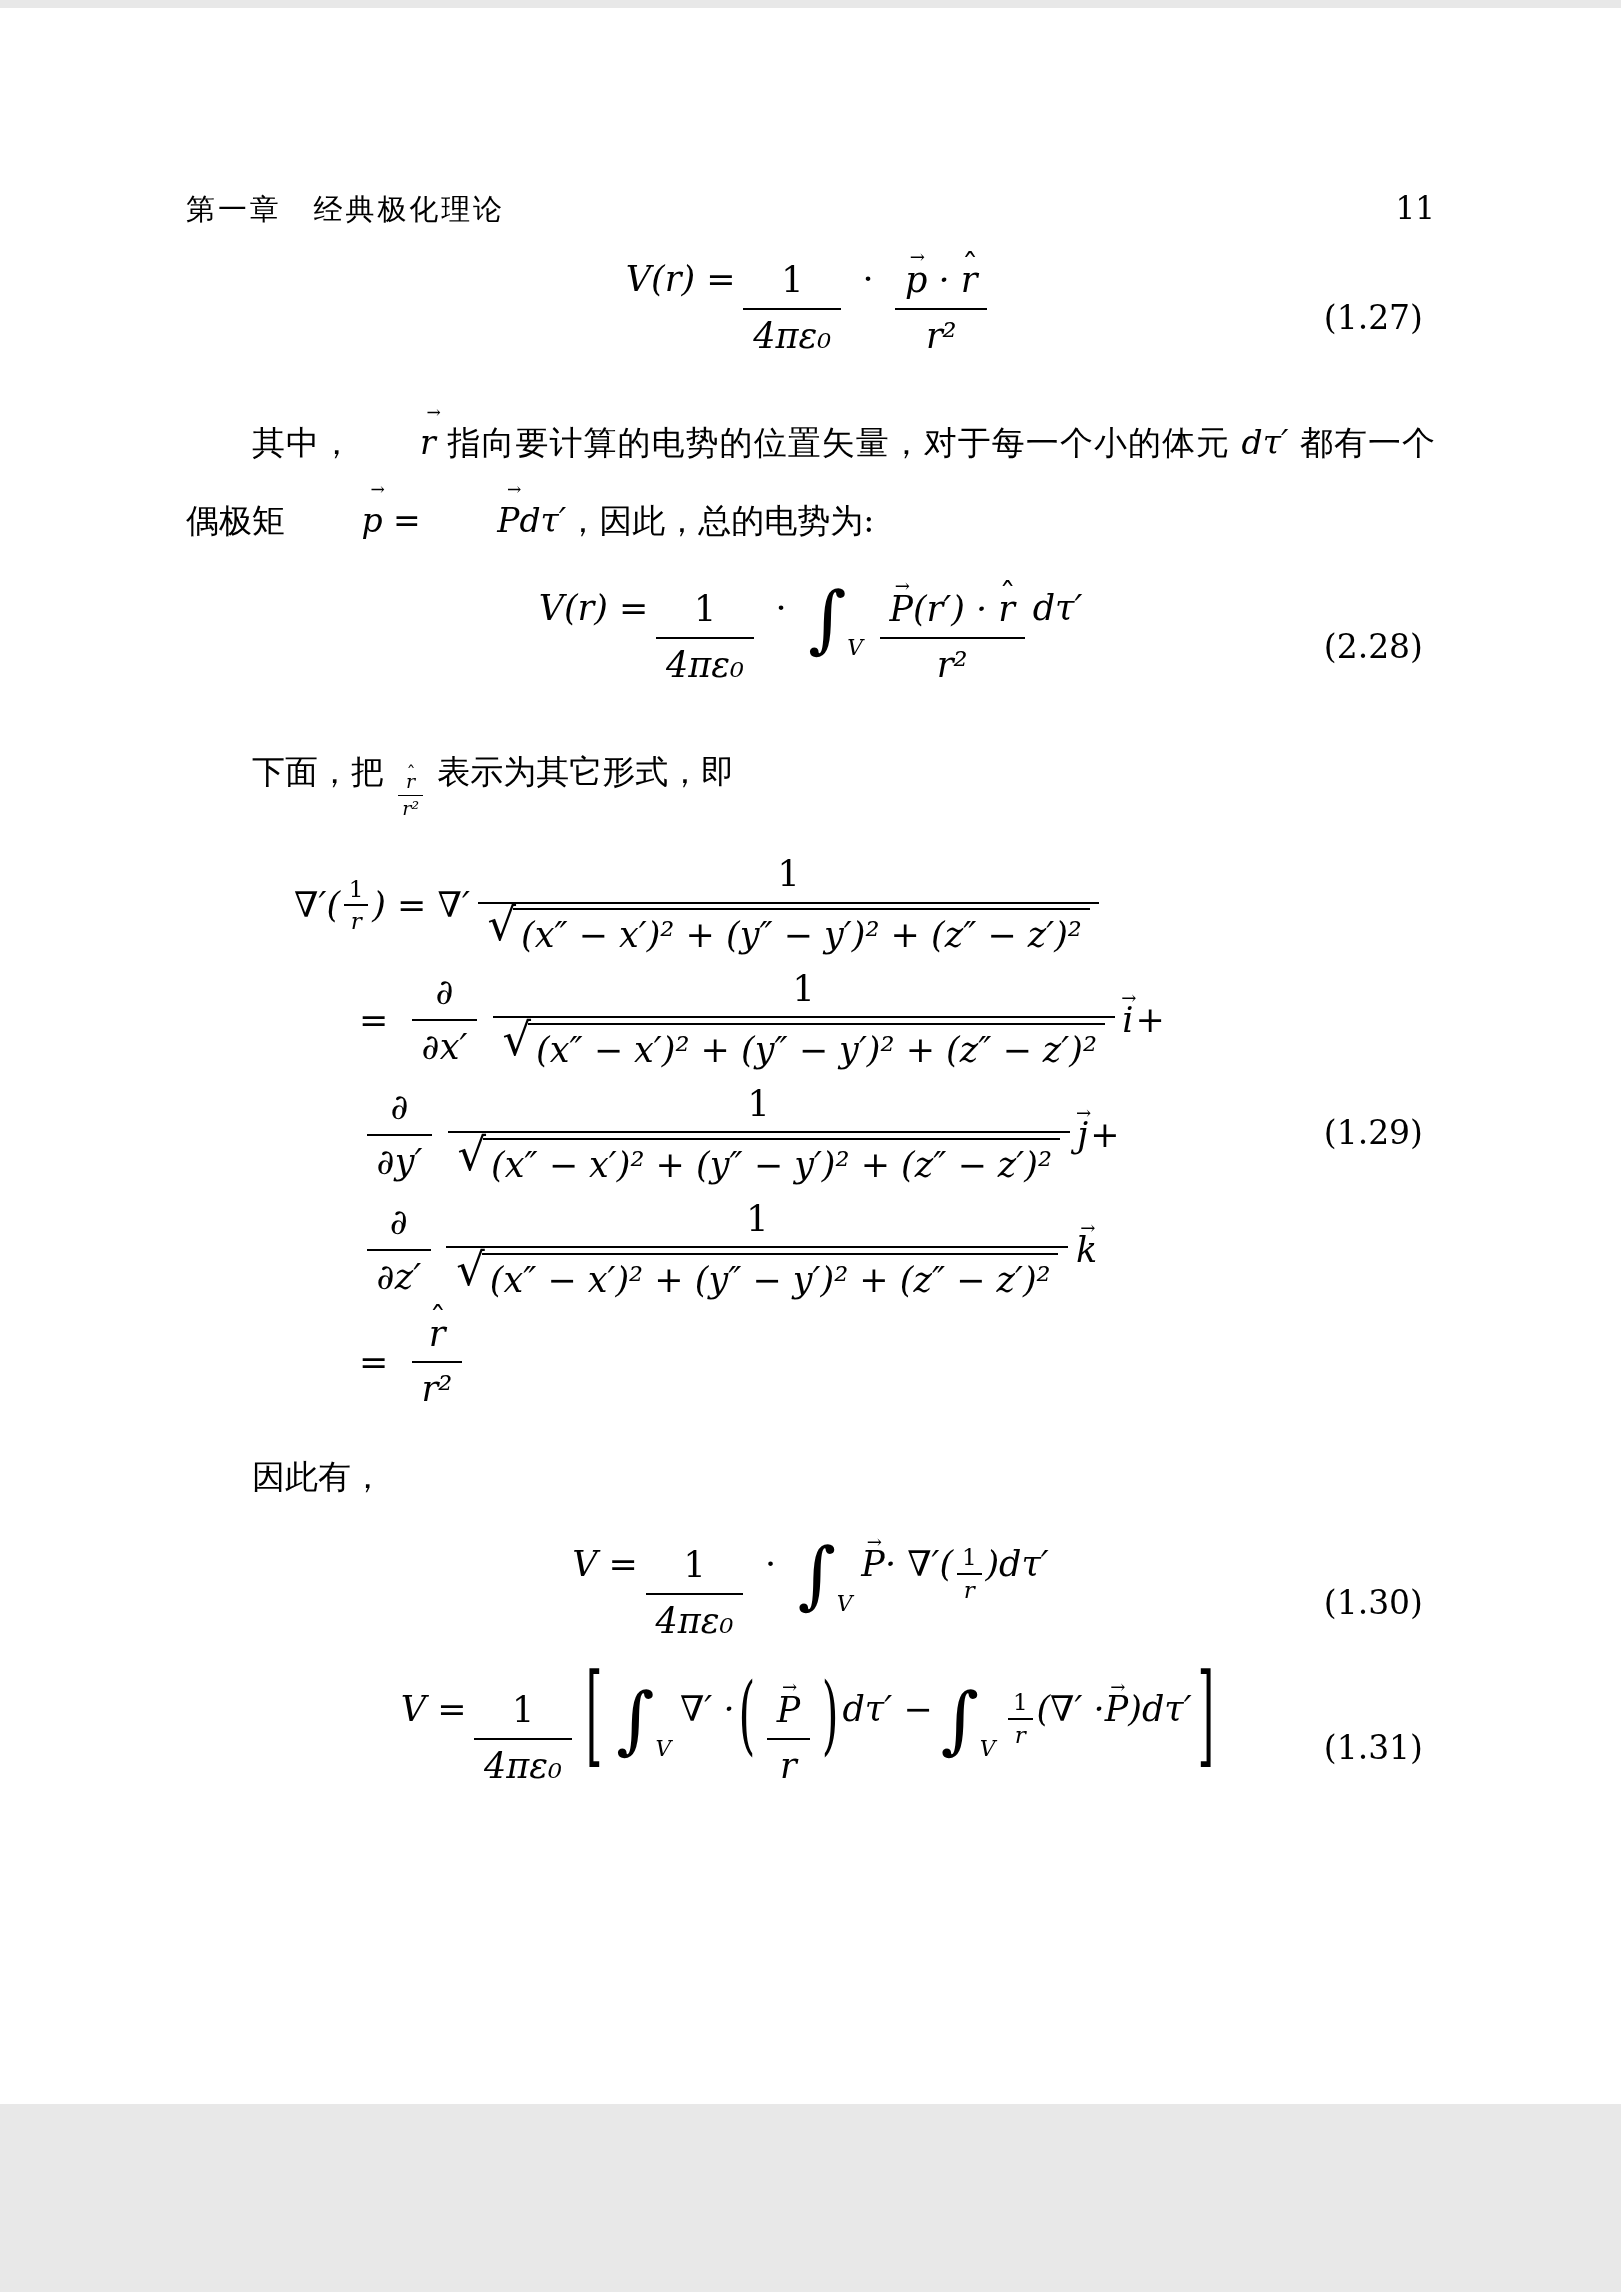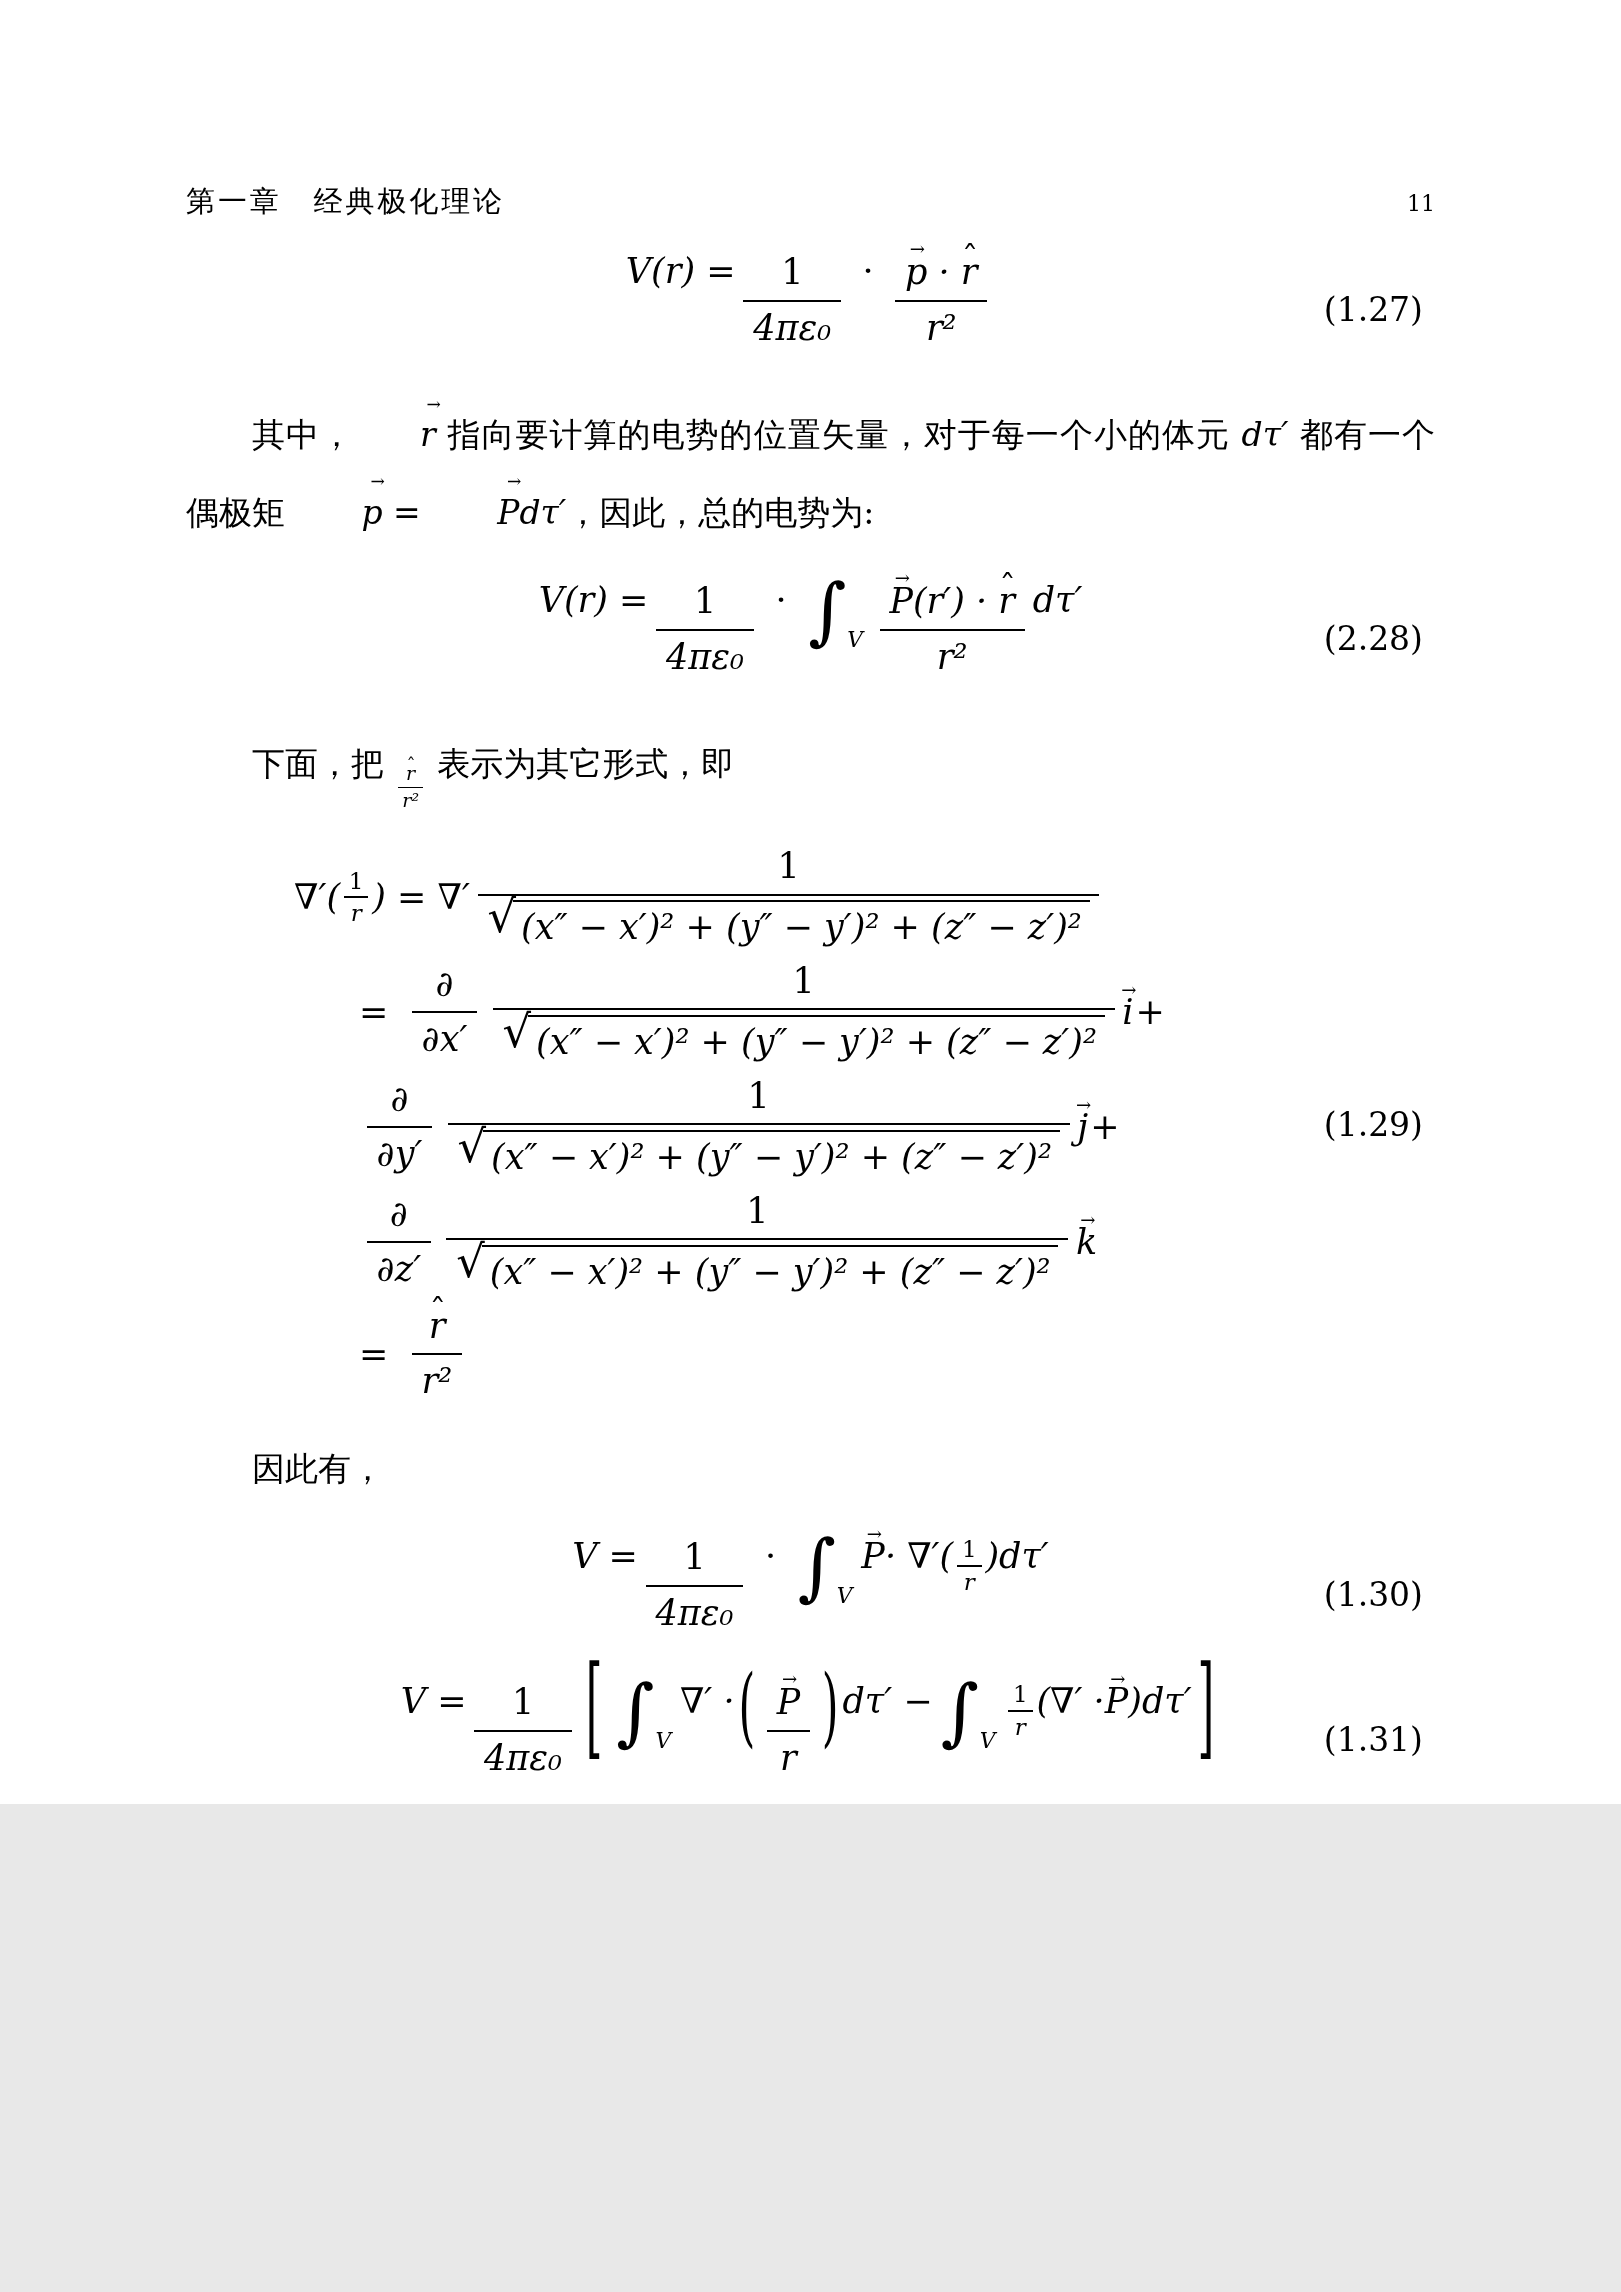--- a/index.html
+++ b/index.html
@@ -1,24 +1,24 @@
 <!DOCTYPE html>
 <html><head>
 <meta charset="utf-8">
 <style>
   html,body { margin:0; padding:0; background:#e8e8e8; }
   .page {
-    width:1621px; height:1804px; background:#ffffff; margin:0 auto;
+    width:1621px; height:2096px; background:#ffffff; margin:8px auto;
     position:relative; box-sizing:border-box; padding:182px 186px 0 186px;
     font-family:"DejaVu Serif","Liberation Serif",serif; color:#000;
   }
   
   .pagehead { display:flex; justify-content:space-between; align-items:baseline; font-size:29px; }
   .chapter { letter-spacing:2.9px; }
-  .pagenum { font-size:22px; }
+  .pagenum { font-size:31px; }
   
   .secthead { margin:45px 0 0 0; display:flex; align-items:baseline; gap:37px; font-weight:bold; }
   .sectnum { font-size:41px; }
   .secttitle { font-family:"DejaVu Sans","Liberation Sans",sans-serif; font-size:39px; letter-spacing:2px; }
   
   .para { font-size:33px; line-height:2.35; margin:25.5px 0 0 0; text-align:justify; }
   .indent { text-indent:2em; }
   .mi { font-style:italic; font-family:"DejaVu Serif",serif; }
   
   .vec { position:relative; font-style:italic; display:inline-block; }

